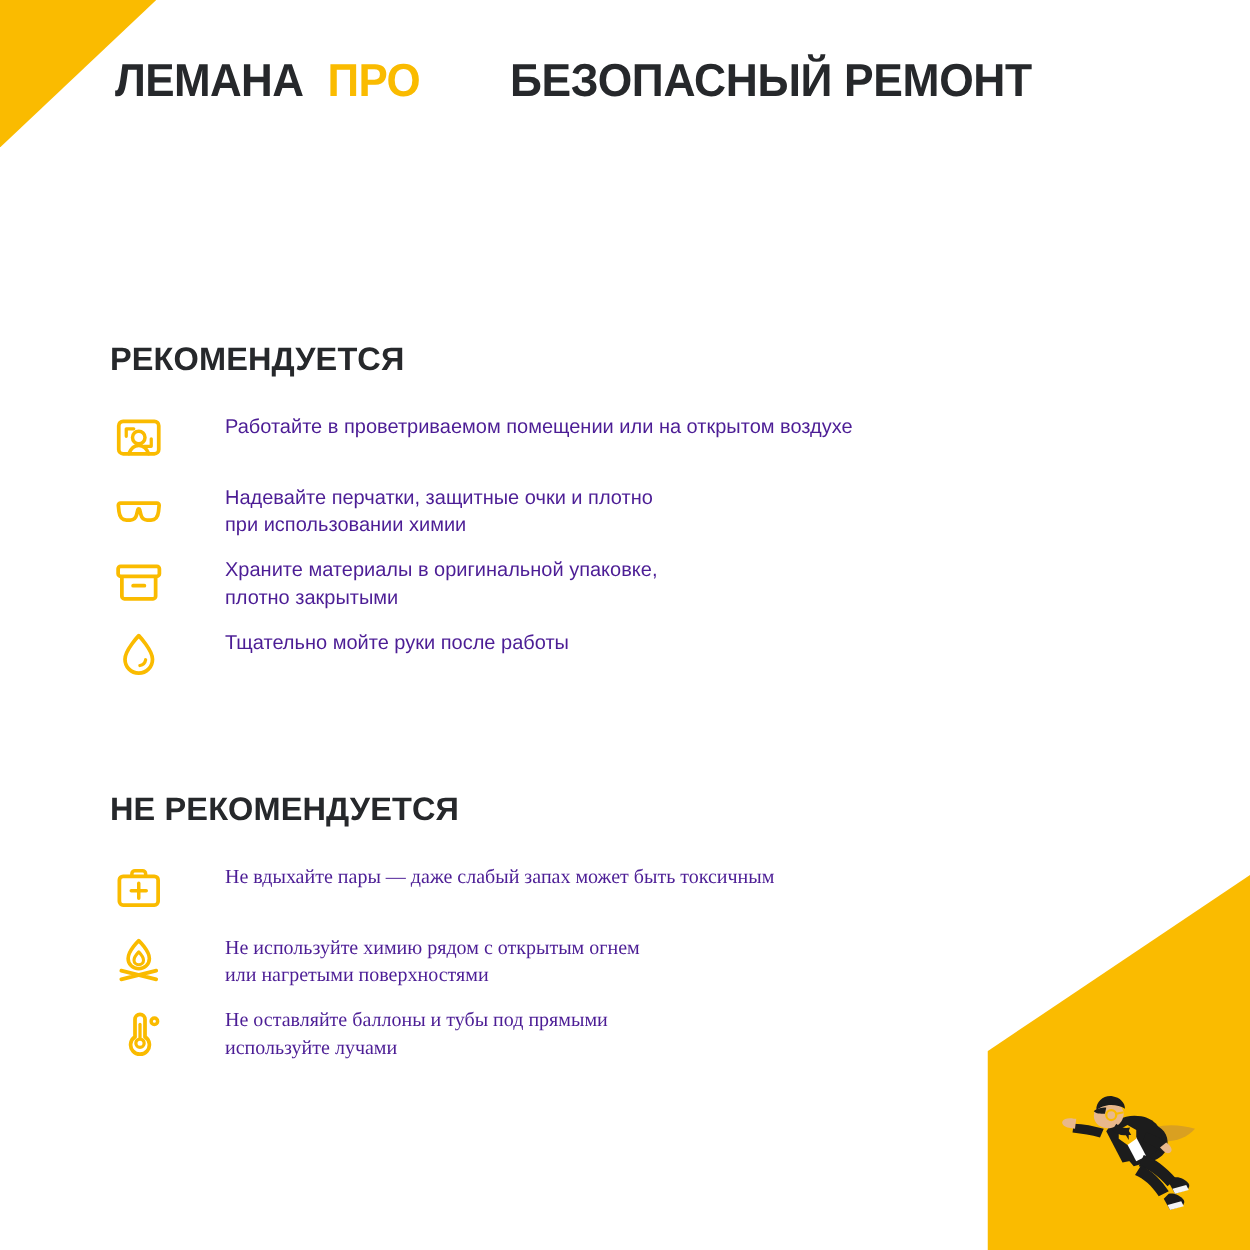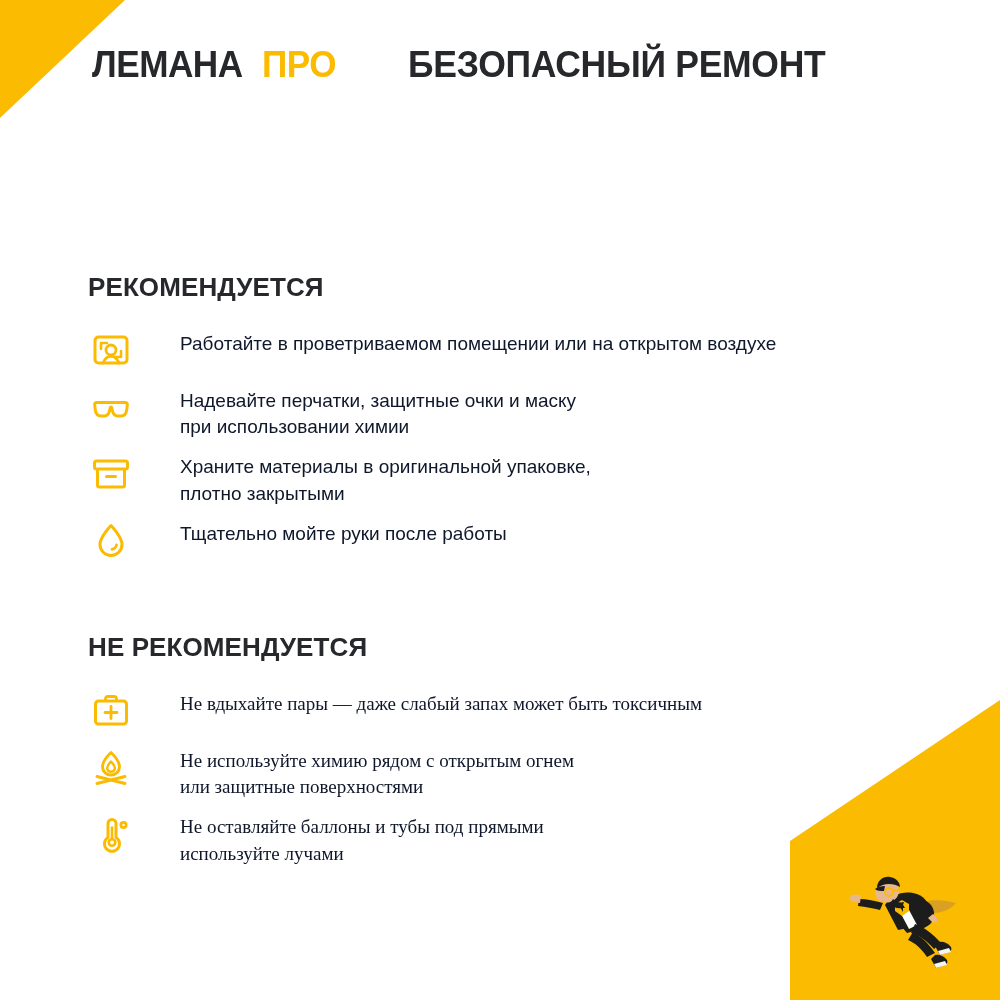--- a/index.html
+++ b/index.html
@@ -132,23 +132,23 @@
     width: 46px;
     height: 46px;
     display: flex;
     align-items: center;
     justify-content: center;
     margin-right: 46px;
     margin-top: 2px;
   }
   .item-icon svg { display: block; }
   .item-text {
-    font-size: 19px;
+    font-size: 16px;
     line-height: 1.38;
-    color: #0f172a;
+    color: #4c1d95;
     font-weight: 400;
     padding-top: 5px;
   }
 
   
   .mascot {
     position: absolute;
     left: 845px;
     top: 862px;
     width: 135px;
@@ -188,21 +188,21 @@
       </span>
       <span class="item-text">Работайте в проветриваемом помещении или на открытом воздухе</span>
     </li>
 
     <li class="list-item">
       <span class="item-icon">
         <svg width="42" height="42" viewBox="0 0 42 42" fill="none">
           <path d="M6.5 15.5h29c1.1 0 1.9.9 1.8 2l-.5 4.8c-.5 4.4-2.3 6.7-6 6.7h-3.1c-2.6 0-4.3-1.5-5-4.3l-1-4c-.2-.8-1.2-.8-1.4 0l-1 4c-.7 2.8-2.4 4.3-5 4.3h-3.1c-3.7 0-5.5-2.3-6-6.7l-.5-4.8c-.1-1.1.7-2 1.8-2z" stroke="#FABB00" stroke-width="3" stroke-linejoin="round"></path>
         </svg>
       </span>
-      <span class="item-text" style="white-space: pre-line;">Надевайте перчатки, защитные очки и маску
+      <span class="item-text" style="white-space: pre-line;">Надевайте перчатки, защитные очки и плотно
 при использовании химии</span>
     </li>
 
     <li class="list-item">
       <span class="item-icon">
         <svg width="42" height="42" viewBox="0 0 42 42" fill="none">
           <rect x="4.5" y="8" width="33" height="8" rx="2" stroke="#FABB00" stroke-width="3"></rect>
           <path d="M7.5 16v16a2 2 0 002 2h23a2 2 0 002-2V16" stroke="#FABB00" stroke-width="3" stroke-linejoin="round"></path>
           <path d="M16.5 23.5h9" stroke="#FABB00" stroke-width="3" stroke-linecap="round"></path>
         </svg>
@@ -239,21 +239,21 @@
 
     <li class="list-item">
       <span class="item-icon">
         <svg width="42" height="42" viewBox="0 0 42 42" fill="none">
           <path d="M21 5.5c0 0-8.5 8.2-8.5 14.2 0 4.7 3.8 8.3 8.5 8.3s8.5-3.6 8.5-8.3C29.5 13.7 21 5.5 21 5.5z" stroke="#FABB00" stroke-width="2.9" stroke-linejoin="round"></path>
           <path d="M21 14.5c0 0-3.8 4-3.8 6.6 0 2.1 1.7 3.7 3.8 3.7s3.8-1.6 3.8-3.7c0-2.6-3.8-6.6-3.8-6.6z" stroke="#FABB00" stroke-width="2.5" stroke-linejoin="round"></path>
           <path d="M7 29.5l28 7M35 29.5l-28 7" stroke="#FABB00" stroke-width="2.9" stroke-linecap="round"></path>
         </svg>
       </span>
       <span class="item-text" style="white-space: pre-line;">Не используйте химию рядом с открытым огнем
-или защитные поверхностями</span>
+или нагретыми поверхностями</span>
     </li>
 
     <li class="list-item">
       <span class="item-icon">
         <svg width="42" height="42" viewBox="0 0 42 42" fill="none">
           <path d="M18 24.5V10.5a4 4 0 018 0v14a7.5 7.5 0 11-8 0z" stroke="#FABB00" stroke-width="3" stroke-linejoin="round"></path>
           <path d="M22 14.5v11" stroke="#FABB00" stroke-width="2.6" stroke-linecap="round"></path>
           <circle cx="22" cy="29.5" r="3.3" stroke="#FABB00" stroke-width="2.6"></circle>
           <circle cx="33.5" cy="12" r="2.6" stroke="#FABB00" stroke-width="2.8"></circle>
         </svg>

